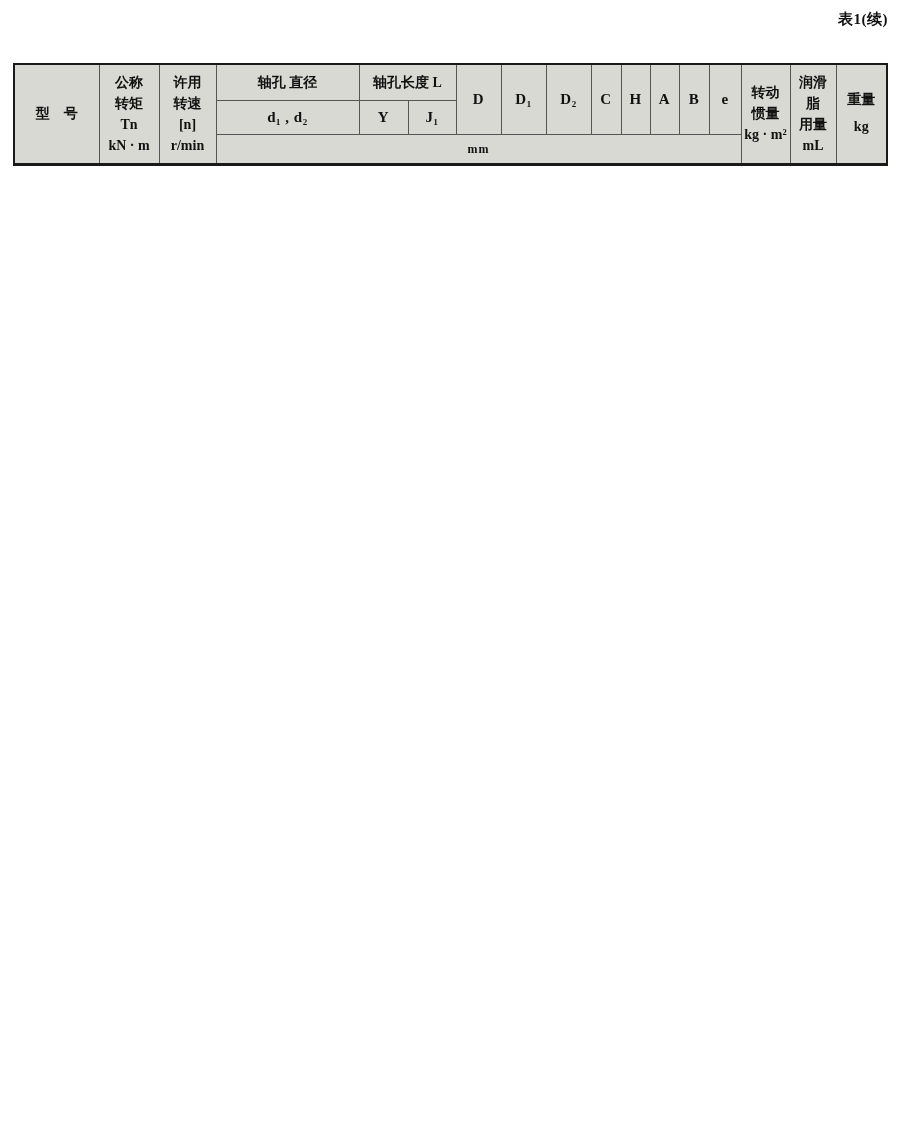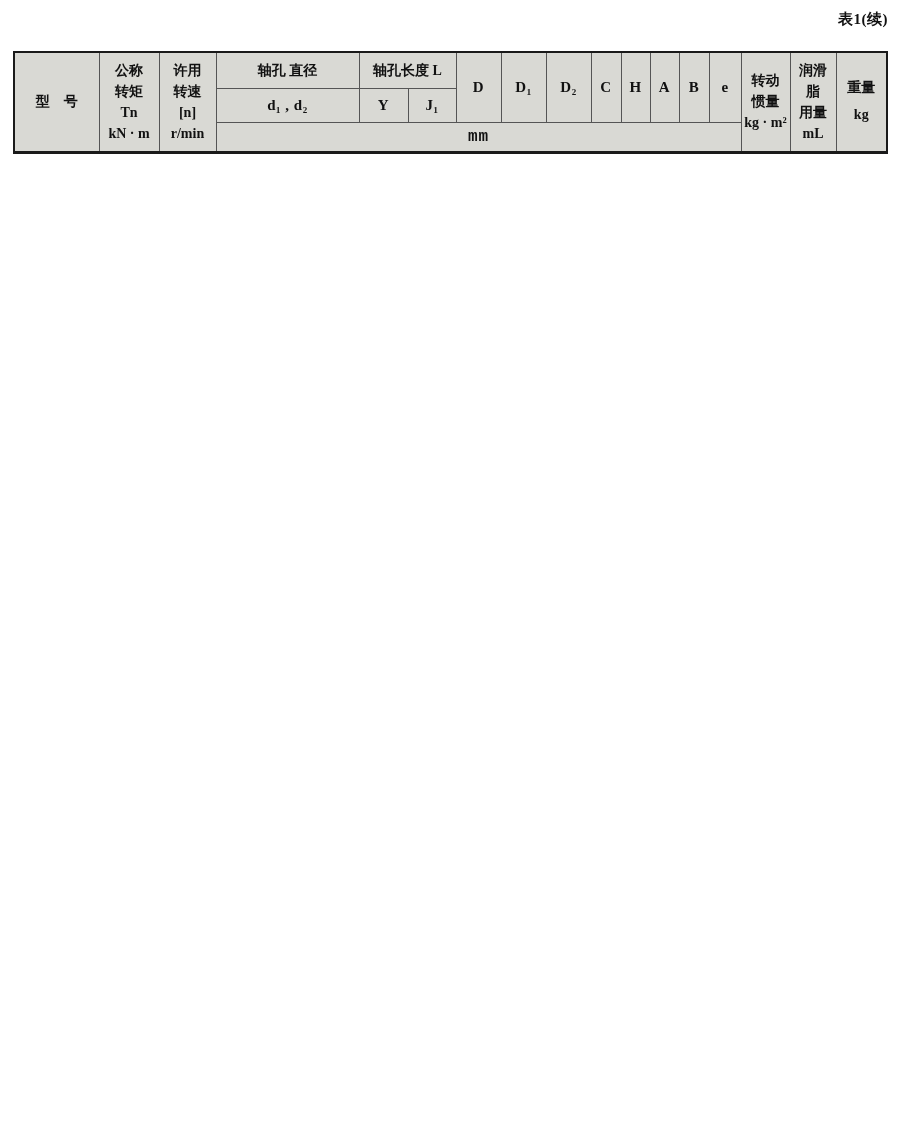--- a/index.html
+++ b/index.html
@@ -1,25 +1,25 @@
 <!DOCTYPE html>
 <html><head>
 <meta charset="utf-8">
 <style>
   html,body{margin:0;padding:0;background:#fff;}
   body{width:900px;height:1142px;overflow:hidden;font-family:"Liberation Serif","DejaVu Serif",serif;color:#111;}
   .page{padding:10px 13px 0 13px;}
-  .title{width:875px;text-align:right;font-size:15px;font-weight:bold;margin-bottom:22px;letter-spacing:0.5px;}
+  .title{width:875px;text-align:right;font-size:15px;font-weight:bold;margin-bottom:34px;letter-spacing:0.5px;}
   table{border-collapse:collapse;table-layout:fixed;width:873px;border:2px solid #1a1a1a;border-bottom-width:3px;font-weight:bold;}
   th,td{border:1px solid #555;vertical-align:middle;padding:0 2px;overflow:hidden;}
   thead th{background:#d9d9d4;font-size:14px;line-height:1.5;white-space:pre-line;text-align:center;font-weight:bold;}
   thead th.latin{font-size:15px;letter-spacing:0.5px;}
   tr.h1{height:36px;} tr.h2{height:34px;} tr.h3{height:30px;}
   th.th-weight{line-height:1.9;}
-  th.mm-band{font-size:16px;letter-spacing:1px;font-family:Liberation Mono, monospace;}
+  th.mm-band{font-size:12px;letter-spacing:1px;}
 </style>
 </head>
 <body>
 
 <div class="page">
   <div class="title">表1(续)</div>
 
   <table>
     <colgroup>
       <col style="width:85px">

